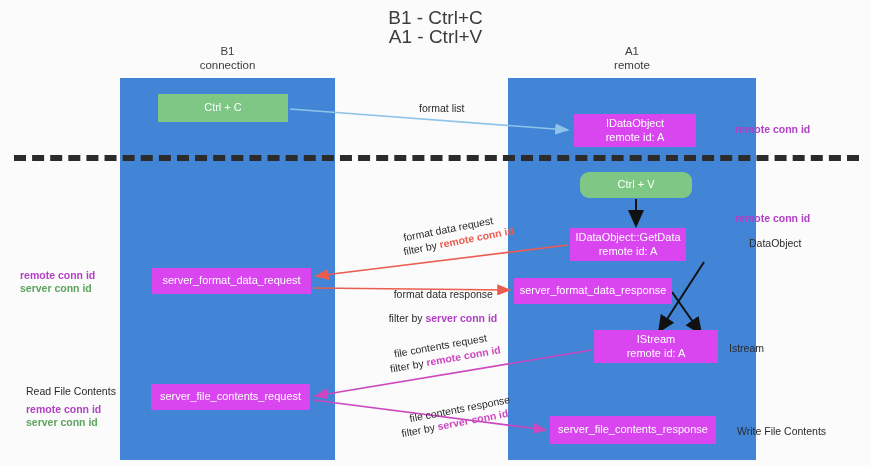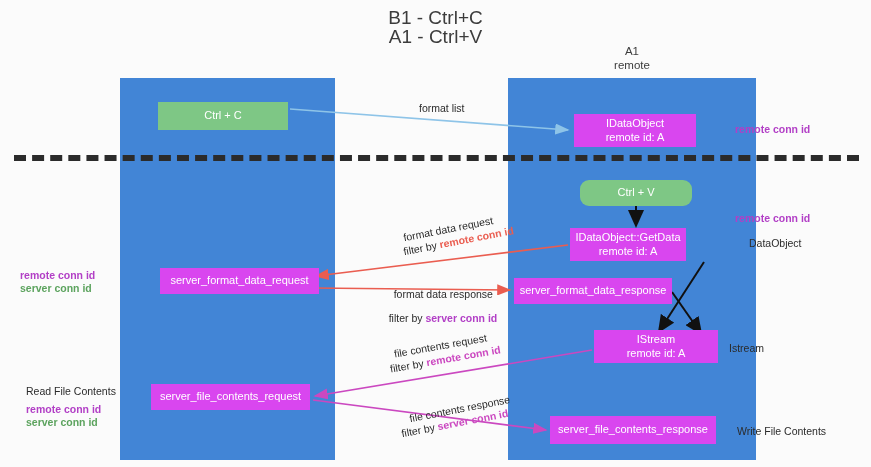--- a/index.html
+++ b/index.html
@@ -53,28 +53,28 @@
     flex-direction: column;
     align-items: center;
     justify-content: center;
     text-align: center;
     color: #ffffff;
     font-size: 11px;
     line-height: 13.5px;
     white-space: pre;
     z-index: 4;
   }
-  .node.green { background: #7ec785; margin-top: 8px; }
+  .node.green { background: #7ec785; }
   .node.orange { background: #d946ef; }
 
   .n-ctrlc   { left: 158px; top: 94px;  width: 130px; height: 28px; }
   .n-dataobj { left: 574px; top: 114px; width: 122px; height: 33px; }
   .n-ctrlv   { left: 580px; top: 172px; width: 112px; height: 26px; border-radius: 9px; }
   .n-getdata { left: 570px; top: 228px; width: 116px; height: 33px; }
-  .n-sfdreq  { left: 160px; top: 268px; width: 159px; height: 26px; }
+  .n-sfdreq  { left: 152px; top: 268px; width: 159px; height: 26px; }
   .n-sfdres  { left: 514px; top: 278px; width: 158px; height: 26px; }
   .n-istream { left: 594px; top: 330px; width: 124px; height: 33px; }
   .n-sfcreq  { left: 151px; top: 384px; width: 159px; height: 26px; }
   .n-sfcres  { left: 550px; top: 416px; width: 166px; height: 28px; }
 
   .annot {
     position: absolute;
     font-size: 10.5px;
     line-height: 14px;
     color: #2b2b2b;
@@ -119,20 +119,22 @@
   }
 </style>
 </head>
 <body>
 
 <div id="canvas">
 
   <div id="page-title">B1 - Ctrl+C
 A1 - Ctrl+V</div>
 
+  <div class="col-title col-title-b1">B1
+connection</div>
   <div class="col-title col-title-a1">A1
 remote</div>
 
   <div class="lane lane-b1"></div>
   <div class="lane lane-a1"></div>
 
   <svg id="svg-layer" viewBox="0 0 871 467">
     <defs>
       <marker id="ah-blue" markerWidth="9" markerHeight="7" refX="8" refY="3.5" orient="auto">
         <polygon points="0 0, 9 3.5, 0 7" fill="#8ec4e8"></polygon>

